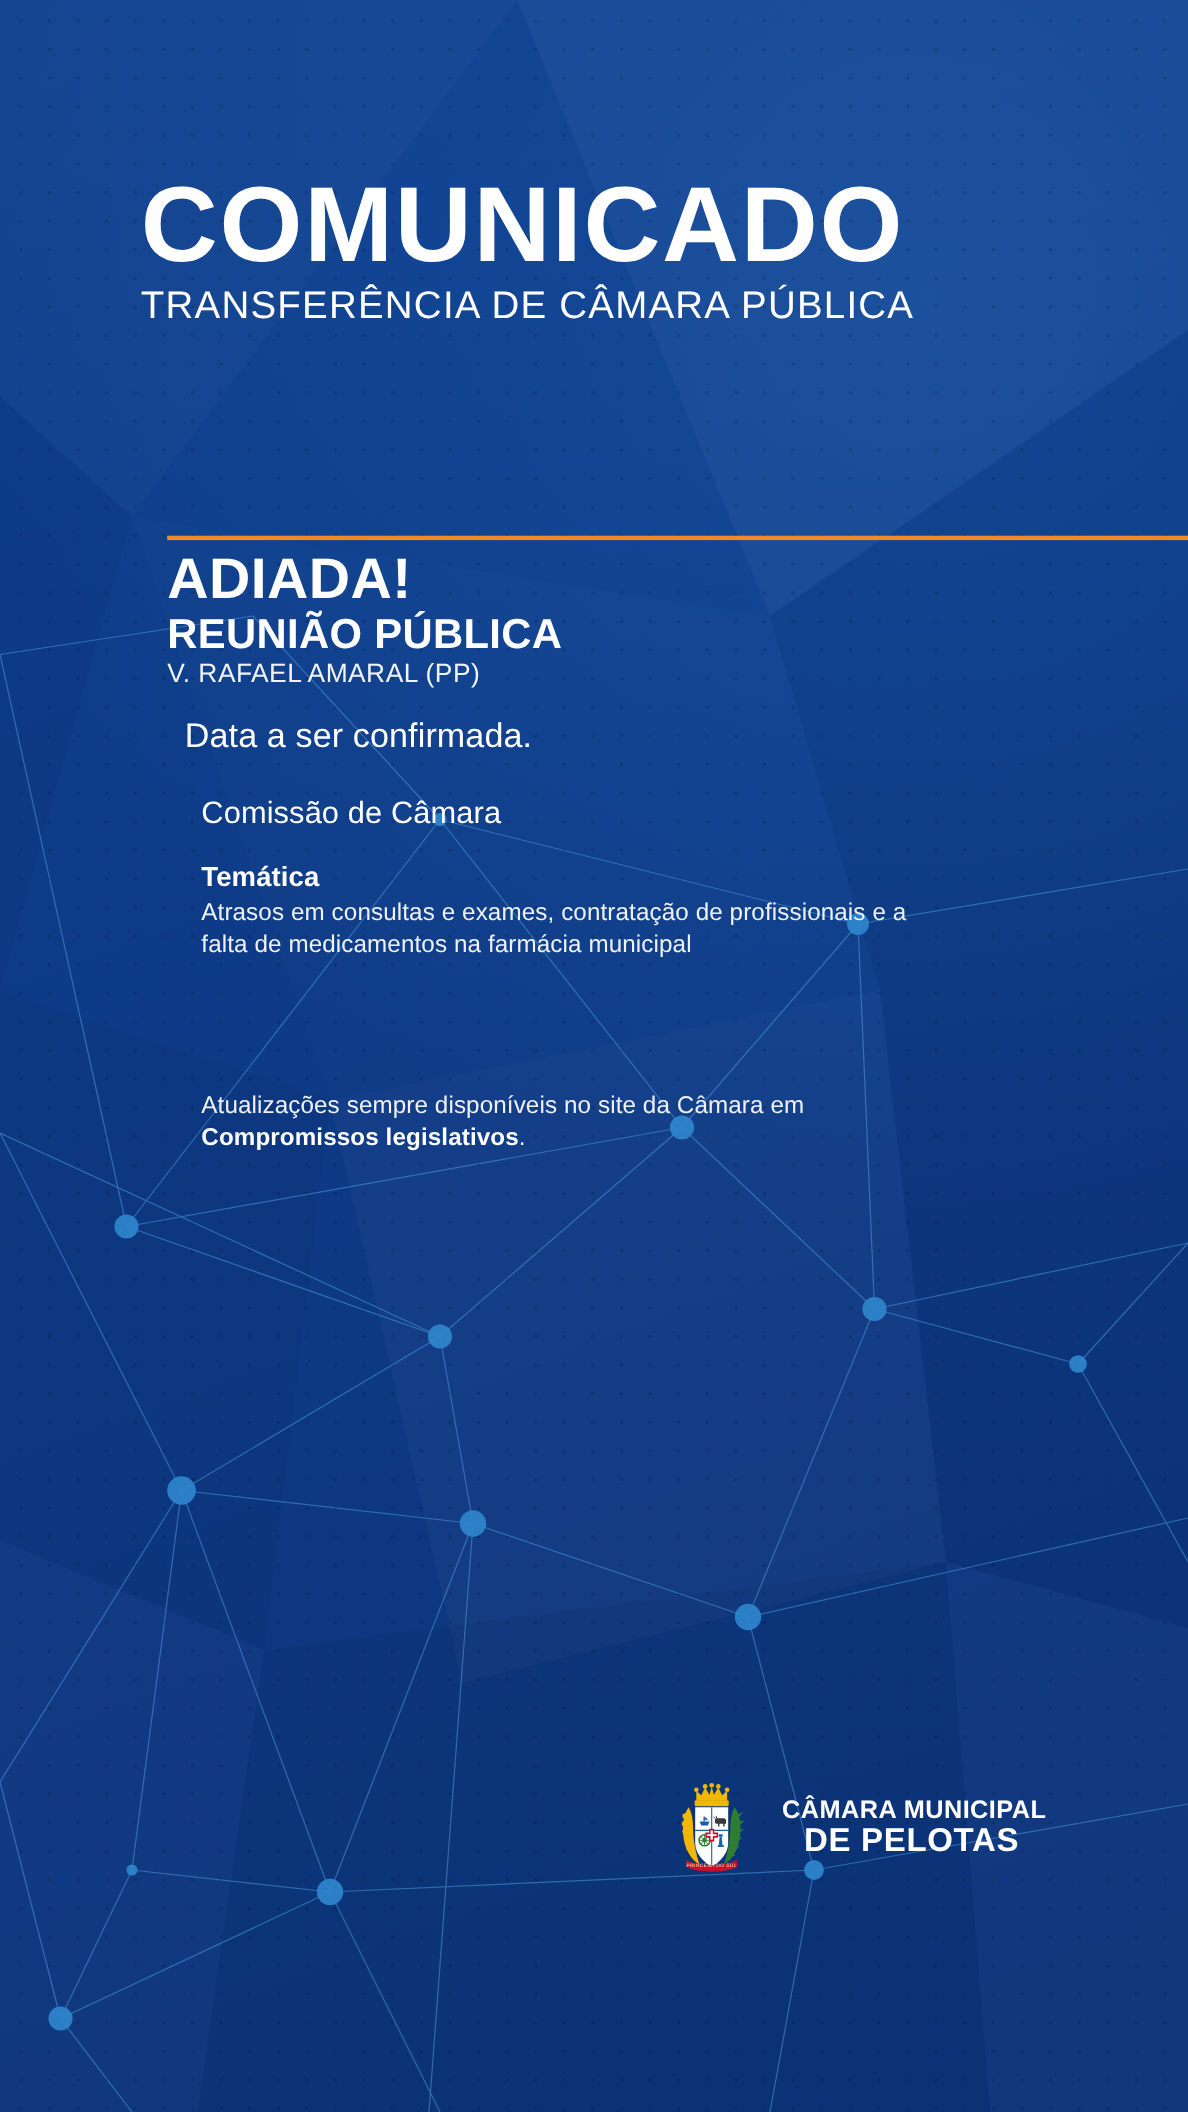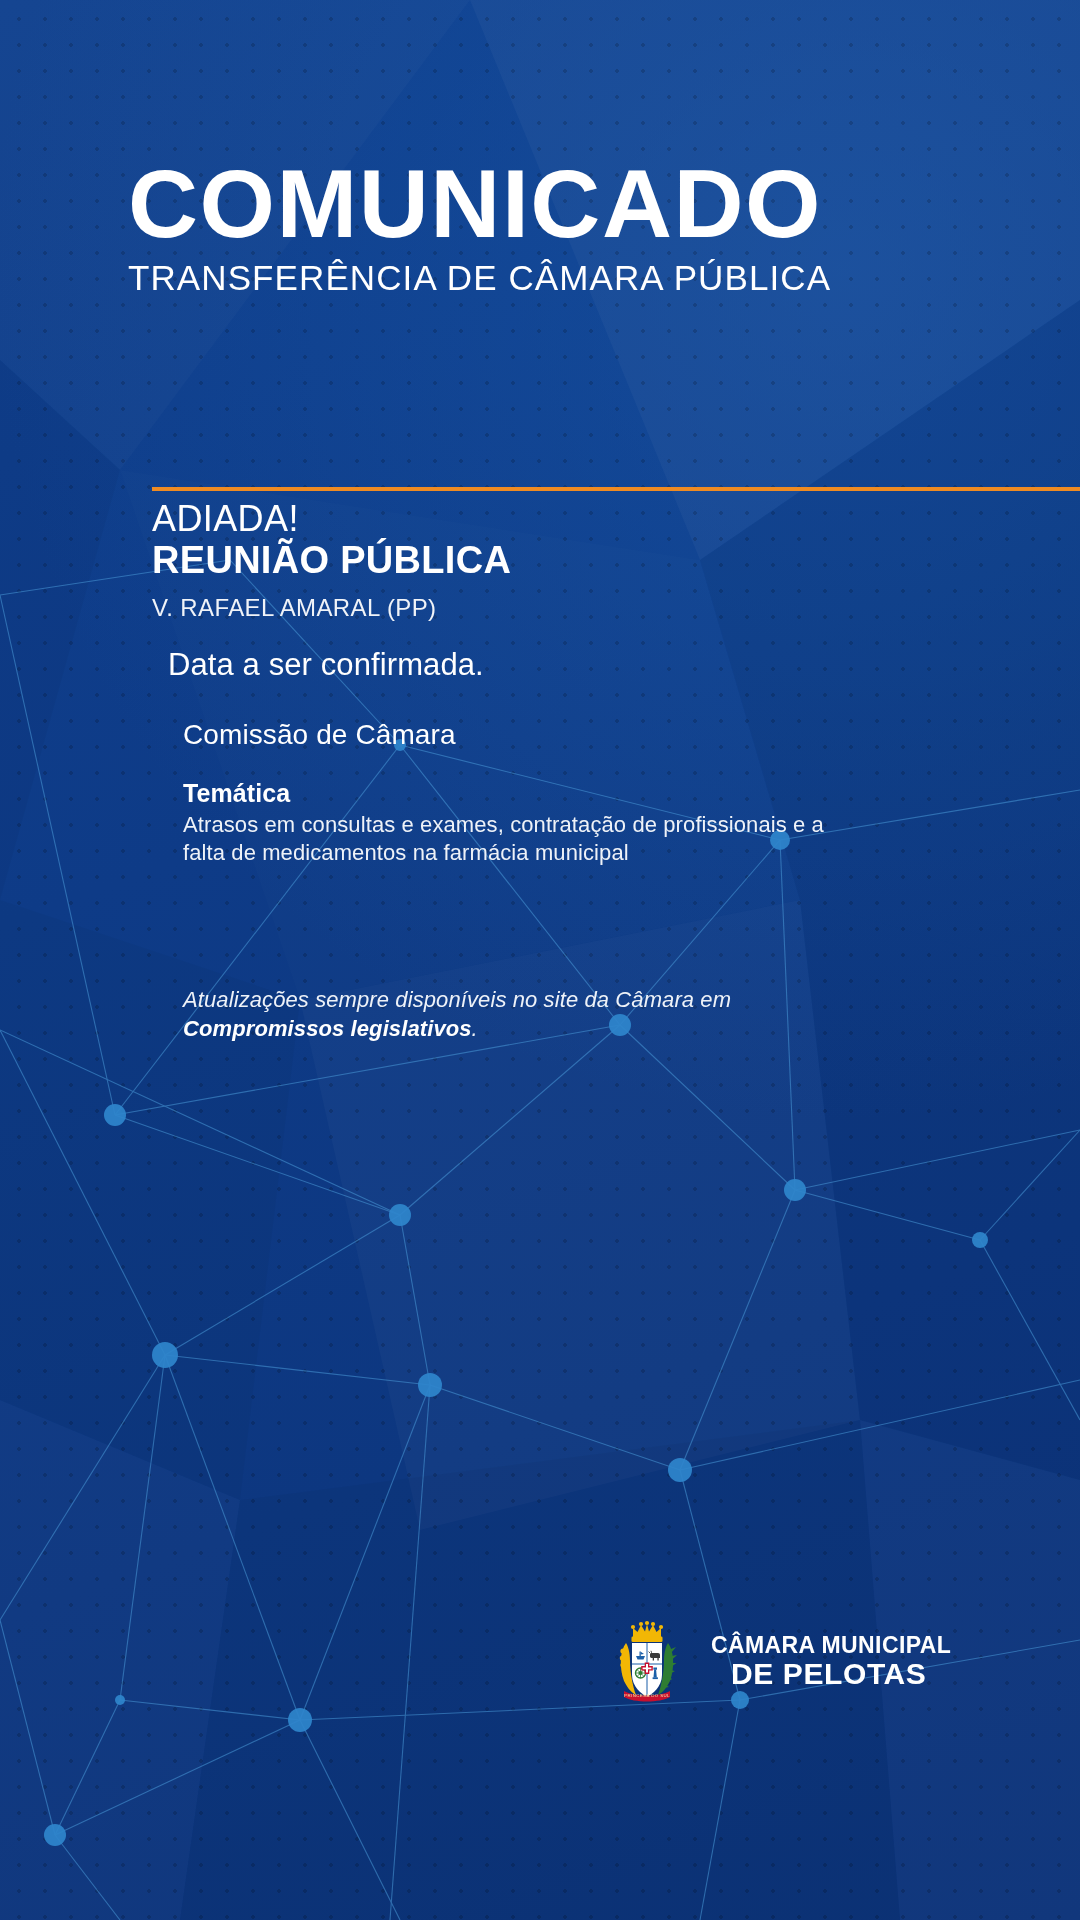--- a/index.html
+++ b/index.html
@@ -58,41 +58,41 @@
     position:absolute;
     left:152px; top:487px;
     right:0; height:4px;
     background:#ef8b22;
   }
 
   
   .block{ position:absolute; left:152px; top:500px; width:760px; }
 
   .status{
-    font-size:36px;
-    font-weight:normal;
+    font-size:52px;
+    font-weight:bold;
     color:#ffffff;
     letter-spacing:0.4px;
     line-height:1.06;
   }
   .kind{
     font-size:38px;
     font-weight:bold;
     color:#ffffff;
     letter-spacing:0.3px;
     line-height:1.12;
     margin-top:1px;
   }
   .author{
     font-size:24px;
     font-weight:normal;
     color:#f0f3f8;
     letter-spacing:0.4px;
     line-height:1.2;
-    margin-top:12px;
+    margin-top:0;
   }
   .date{
     margin-top:24px;
     font-size:31px;
     font-weight:normal;
     color:#ffffff;
     letter-spacing:0.1px;
     margin-left:16px;
   }
 
@@ -123,21 +123,20 @@
   }
 
   .note{
     margin-top:118px;
     font-size:22px;
     font-weight:normal;
     color:#eef2f8;
     line-height:1.32;
     letter-spacing:0.1px;
     max-width:660px;
-    font-style:italic;
   }
   .note b{ font-weight:bold; color:#ffffff; }
 
   
   .logo{
     position:absolute;
     left:614px; top:1617px;
     display:flex; align-items:center; gap:31px;
   }
   .crest{ width:66px; height:88px; flex:none; }

